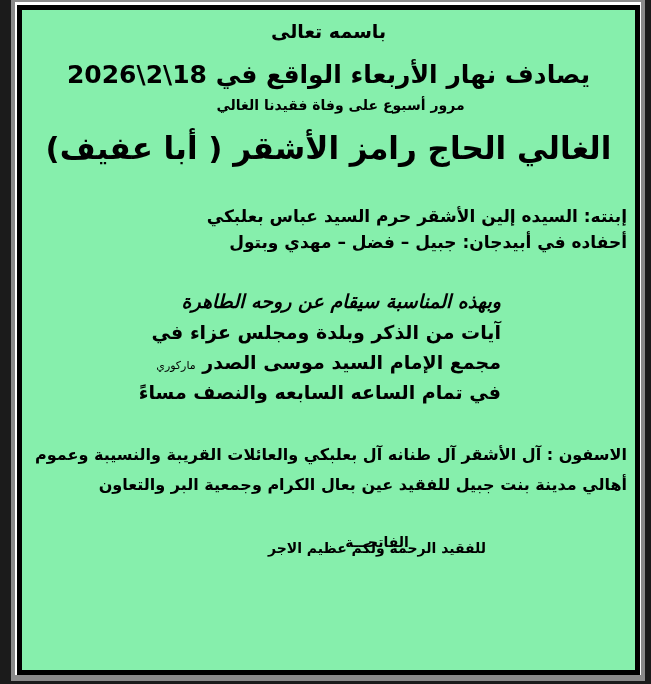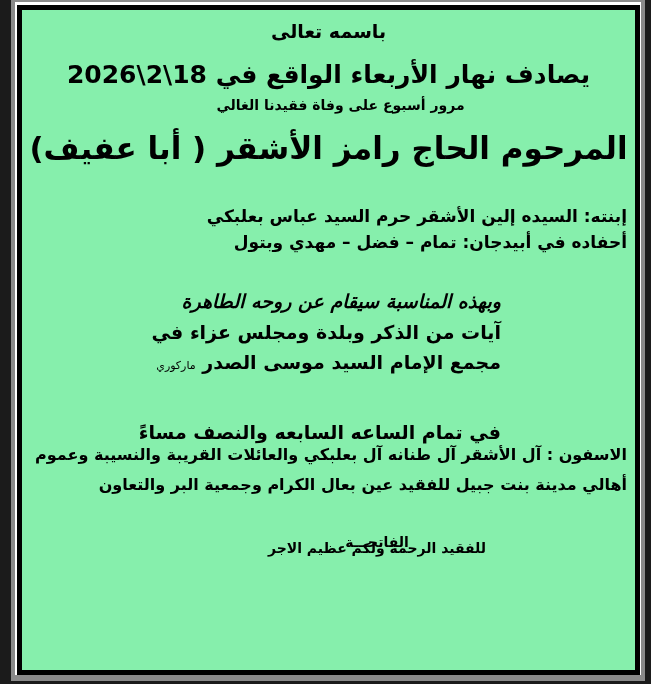--- a/index.html
+++ b/index.html
@@ -30,43 +30,43 @@
   .h2 { top: 52px; font-size: 25px; }
   .h3 { top: 88px; font-size: 14px; padding-left: 24px; }
   .h4 { top: 123px; font-size: 31px; }
   .family { right: 8px; font-size: 17px; }
   .f1 { top: 198px; }
   .f2 { top: 224px; }
   .event { right: 134px; font-size: 19px; text-align: right; }
   .e1 { top: 282px; font-style: italic; }
   .e2 { top: 313px; }
   .e3 { top: 343px; }
-  .e4 { top: 373px; margin-top: 40px; }
+  .e4 { top: 373px; }
   .small { font-size: 11px; font-weight: normal; }
   .mourners { right: 8px; font-size: 16px; }
   .m1 { top: 437px; }
   .m2 { top: 467px; }
   .closing { left: 220px; width: 270px; text-align: center; font-size: 14px; }
   .c1 { top: 531px; }
   .c2 { top: 525px; }
 </style>
 </head>
 <body>
 
 <div class="gray-frame"></div>
 <div class="white-gap"></div>
 
 <div class="page">
   <div class="line center h1">باسمه تعالى</div>
   <div class="line center h2">يصادف نهار الأربعاء الواقع في 18\2\2026</div>
   <div class="line center h3">مرور أسبوع على وفاة فقيدنا الغالي</div>
-  <div class="line center h4">المرحوم الحاج رامز الأشقر ( أبا عفيف)</div>
+  <div class="line center h4">الغالي الحاج رامز الأشقر ( أبا عفيف)</div>
 
   <div class="line family f1">إبنته: السيده إلين الأشقر حرم السيد عباس بعلبكي</div>
-  <div class="line family f2">أحفاده في أبيدجان: تمام – فضل – مهدي وبتول</div>
+  <div class="line family f2">أحفاده في أبيدجان: جبيل – فضل – مهدي وبتول</div>
 
   <div class="line event e1">وبهذه المناسبة سيقام عن روحه الطاهرة</div>
   <div class="line event e2">آيات من الذكر وبلدة ومجلس عزاء في</div>
   <div class="line event e3">
     <span>مجمع الإمام السيد موسى الصدر</span>
     <span class="small">ماركوري</span>
   </div>
   <div class="line event e4">في تمام الساعه السابعه والنصف مساءً</div>
 
   <div class="line mourners m1">الاسفون : آل الأشقر آل طنانه آل بعلبكي والعائلات القريبة والنسيبة وعموم</div>

